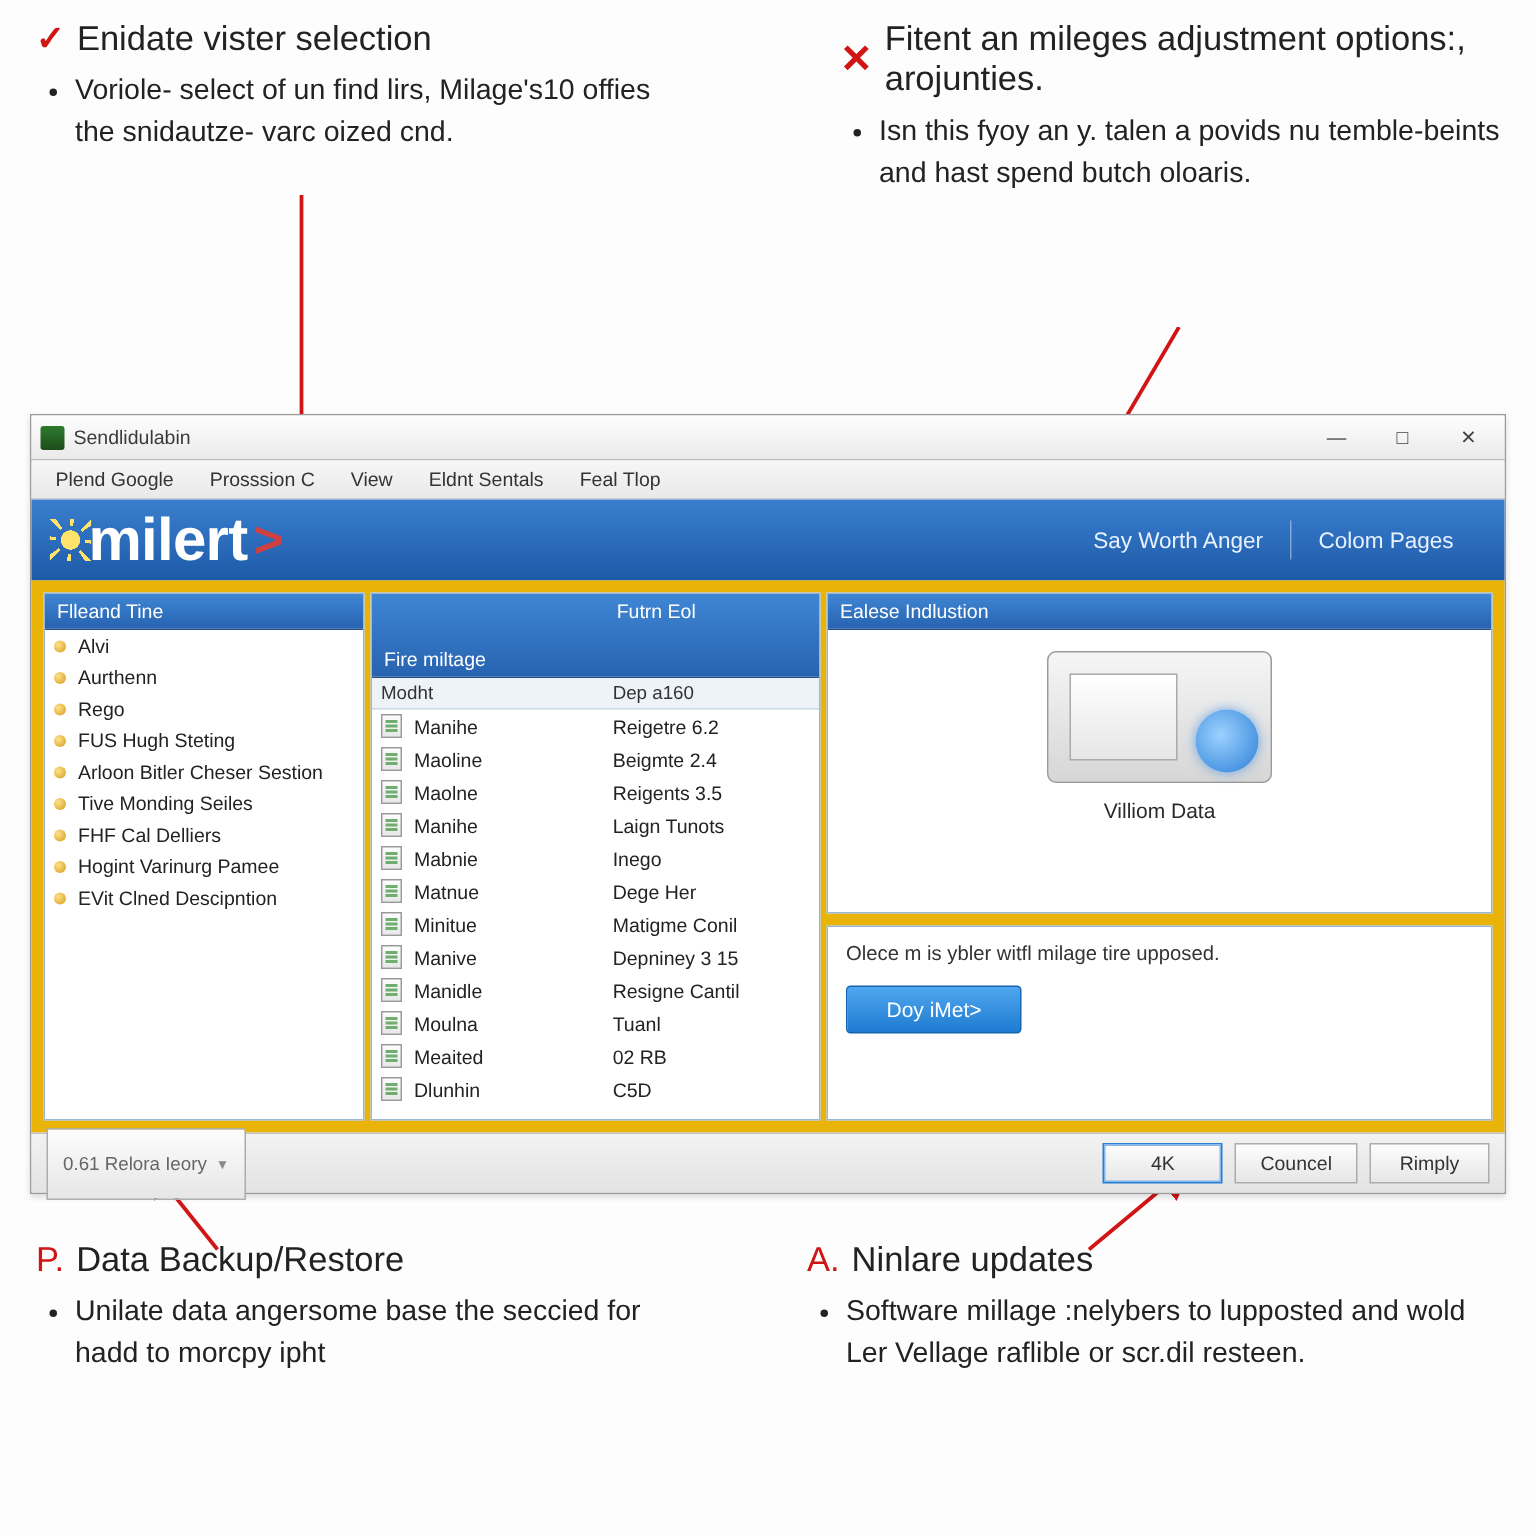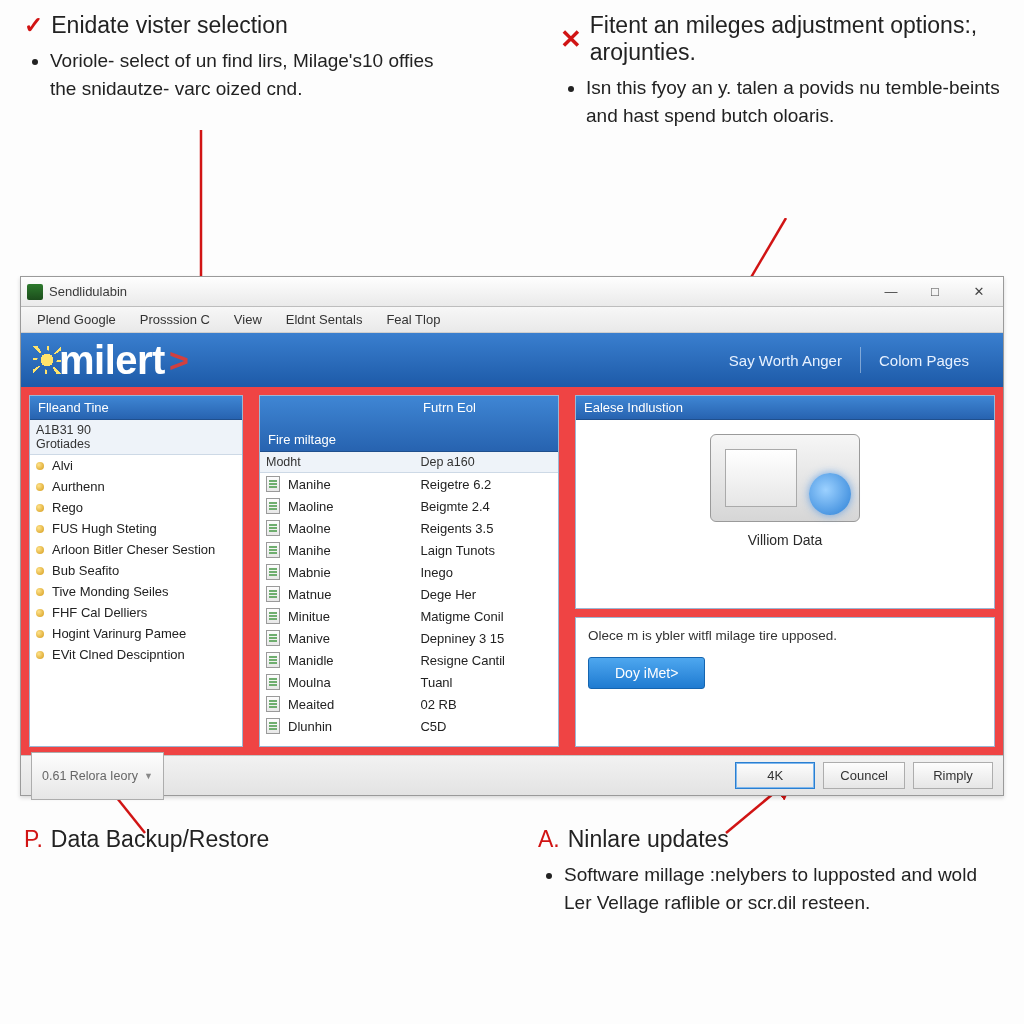--- a/index.html
+++ b/index.html
@@ -156,23 +156,23 @@
     cursor: pointer;
   }
   .header-strip .hs-divider {
     width: 1px; height: 26px; background: rgba(255,255,255,0.4);
   }
 
   
   .workarea {
     flex: 1;
     display: flex;
-    gap: 16px;
+    gap: 4px;
     padding: 8px;
-    background: #ef4444;
+    background: #eab308;
     overflow: hidden;
   }
 
   .panel {
     background: #fff;
     border: 1px solid #9bb7d4;
     display: flex;
     flex-direction: column;
     overflow: hidden;
   }
@@ -351,20 +351,23 @@
   <ul>
       <li>Isn this fyoy an y. talen a povids nu temble-beints and hast spend butch oloaris.</li>
     </ul>
 </div>
 
 <div id="co-bl" class="callout">
   <div class="co-head">
     <span class="mark-letter">P.</span>
     <span>Data Backup/Restore</span>
   </div>
+  <ul>
+      <li>Unilate data angersome base the seccied for hadd to morcpy ipht</li>
+    </ul>
 </div>
 
 <div id="co-br" class="callout">
   <div class="co-head">
     <span class="mark-letter">A.</span>
     <span>Ninlare updates</span>
   </div>
   <ul>
       <li>Software millage :nelybers to lupposted and wold Ler Vellage raflible or scr.dil resteen.</li>
     </ul>
@@ -432,47 +435,40 @@
     <div class="hs-link">Say Worth Anger</div>
     <div class="hs-divider"></div>
     <div class="hs-link">Colom Pages</div>
   </div>
 
   <div class="workarea">
 
     <div class="panel" style="flex:0 0 214px">
       <div class="panel-header">Flleand Tine</div>
       <div class="panel-body">
-        <div class="subhead">
-          <span>A1B31 90 Grotiades</span>
-        </div>
         <div id="left-list">
             <div class="row">
               <div class="bullet"></div>
               <div class="label">Alvi</div>
             </div>
             <div class="row">
               <div class="bullet"></div>
               <div class="label">Aurthenn</div>
             </div>
             <div class="row">
               <div class="bullet"></div>
               <div class="label">Rego</div>
             </div>
             <div class="row">
               <div class="bullet"></div>
               <div class="label">FUS Hugh Steting</div>
             </div>
             <div class="row">
               <div class="bullet"></div>
               <div class="label">Arloon Bitler Cheser Sestion</div>
-            </div>
-            <div class="row">
-              <div class="bullet"></div>
-              <div class="label">Bub Seafito</div>
             </div>
             <div class="row">
               <div class="bullet"></div>
               <div class="label">Tive Monding Seiles</div>
             </div>
             <div class="row">
               <div class="bullet"></div>
               <div class="label">FHF Cal Delliers</div>
             </div>
             <div class="row">

